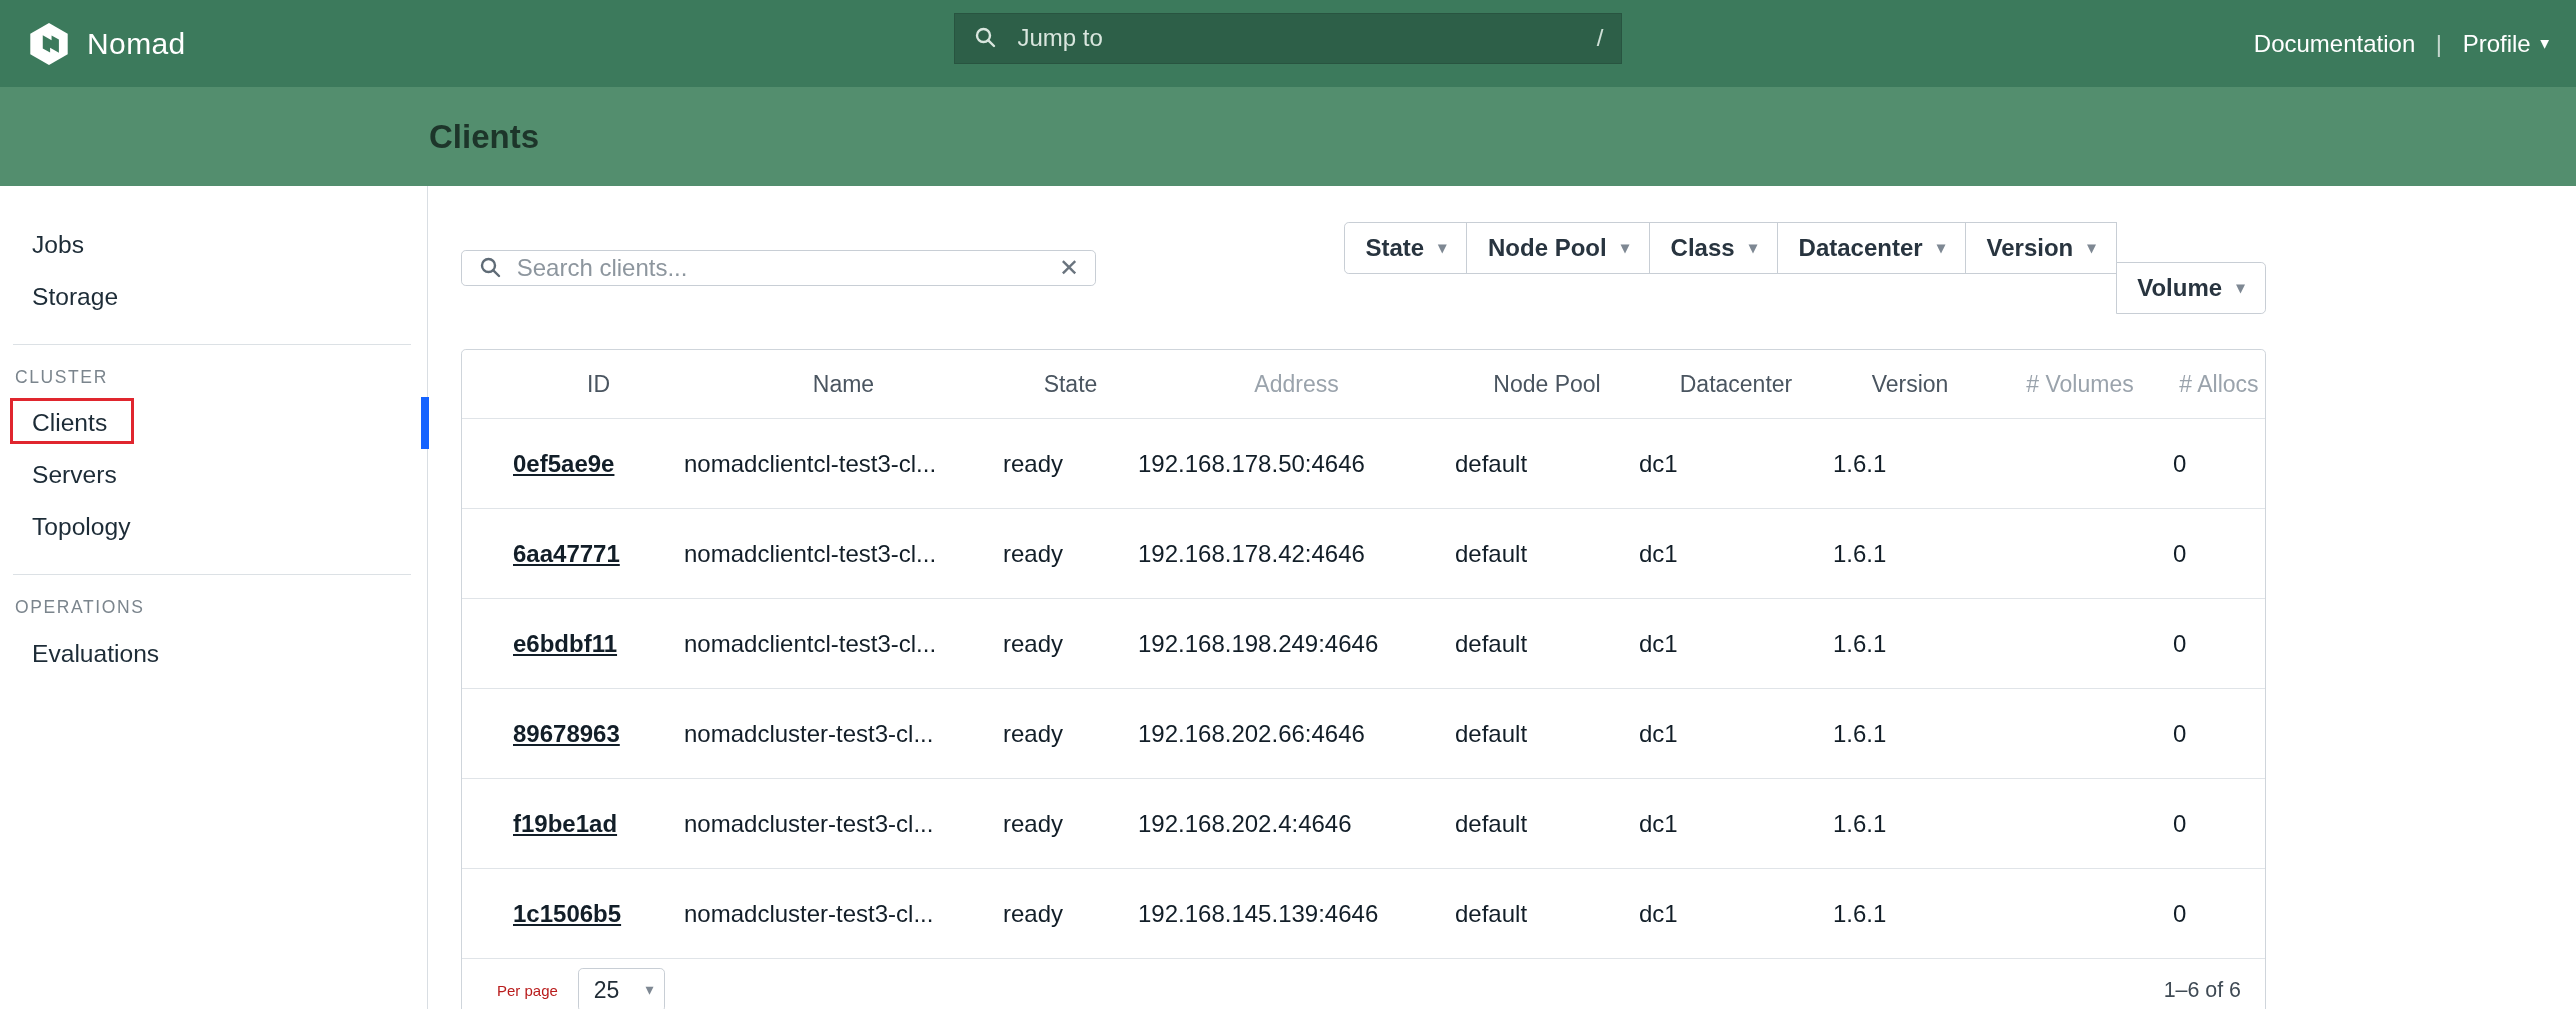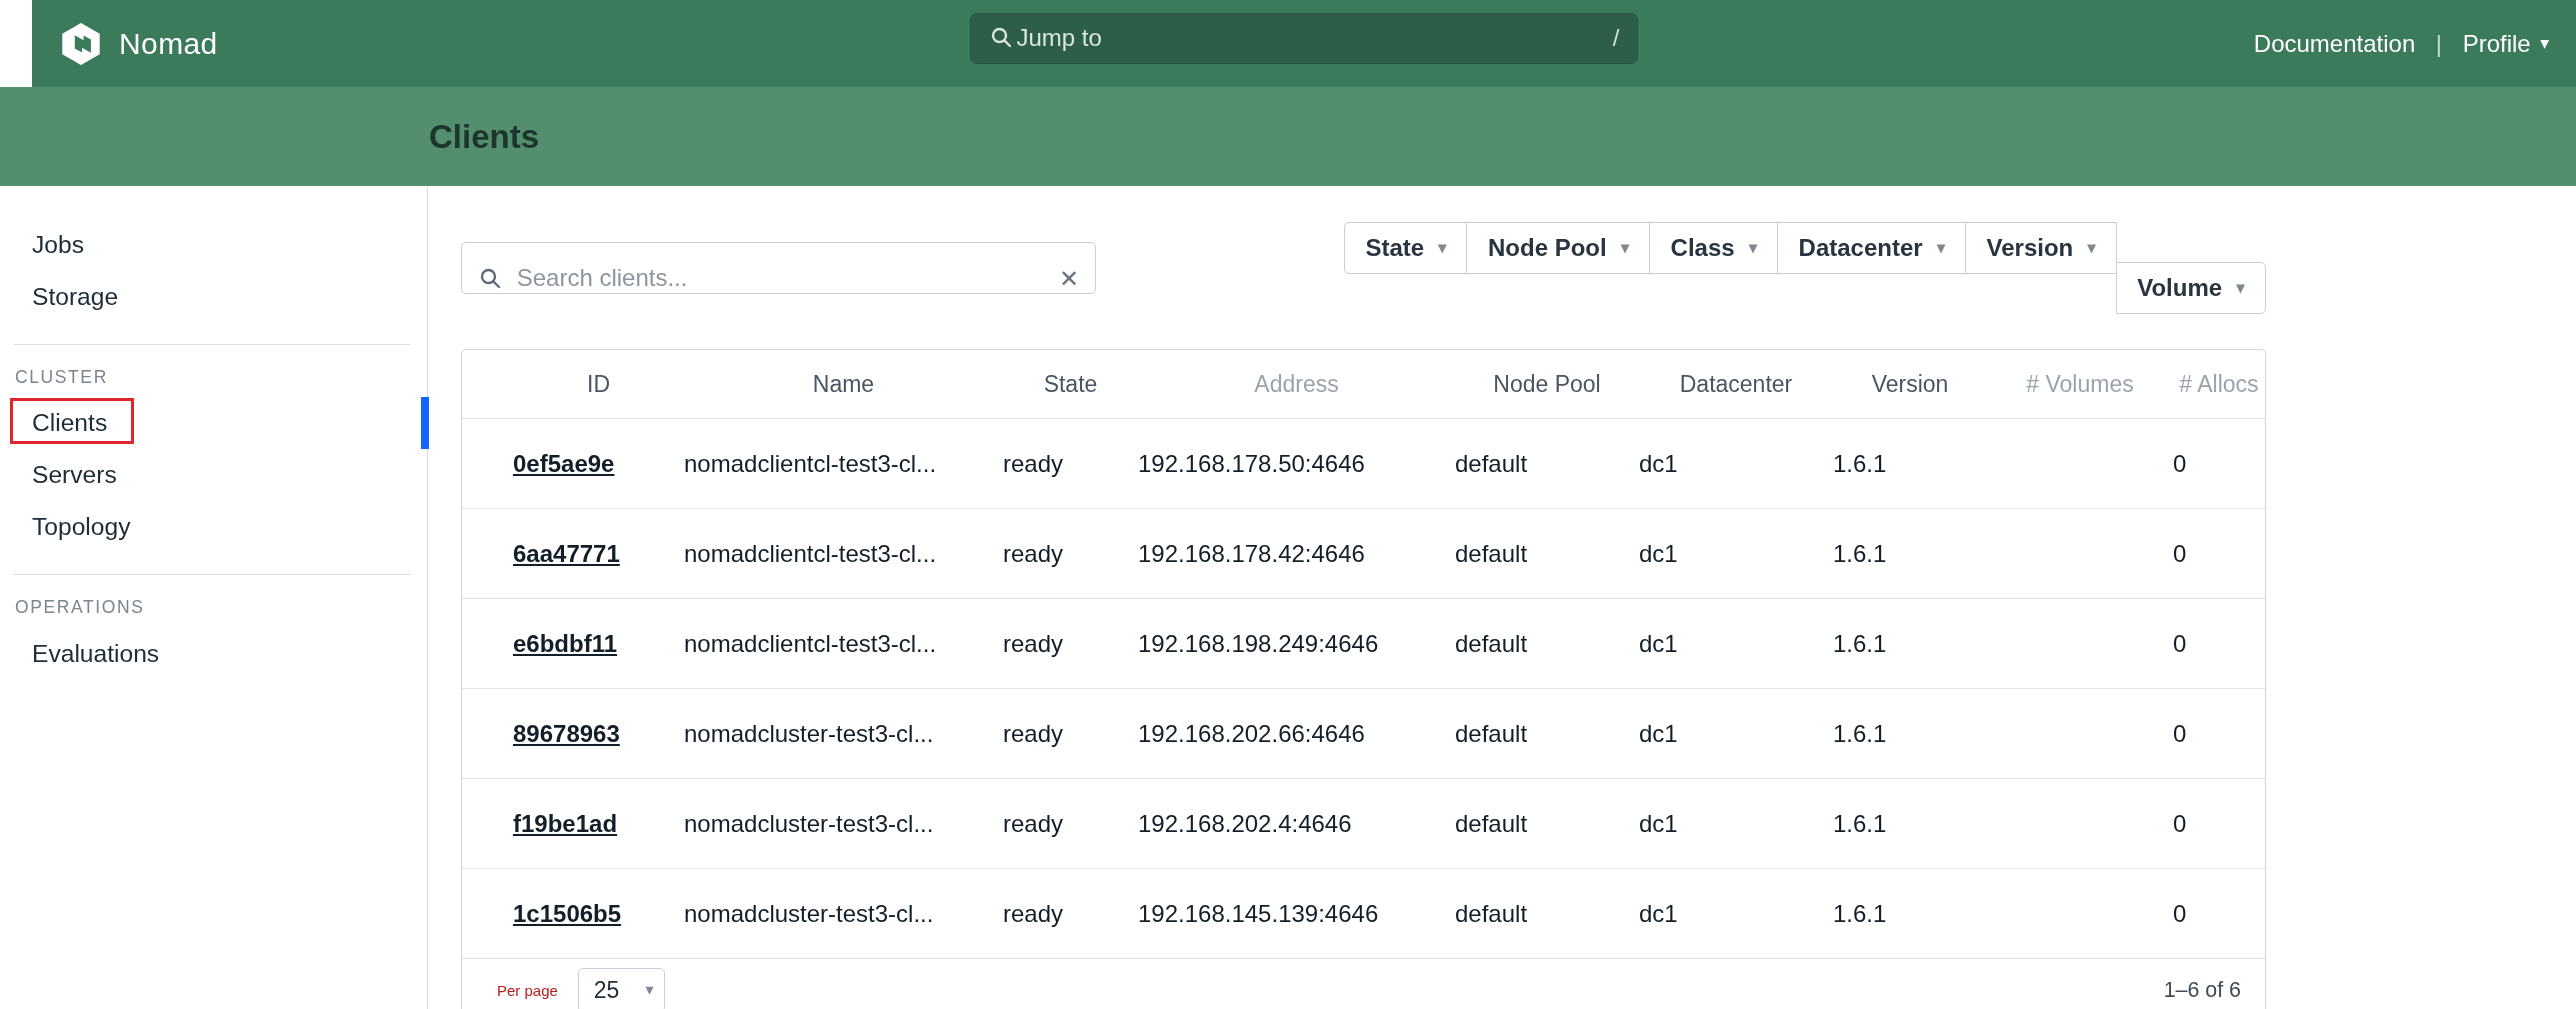--- a/index.html
+++ b/index.html
@@ -1,25 +1,25 @@
 <!DOCTYPE html>
 <html style="font-size:12.7px"><head>
 <meta charset="utf-8">
 <style>
   * { box-sizing: border-box; }
   html, body { margin: 0; padding: 0; background: #fff; }
   body { font-family: "Liberation Sans", sans-serif; width: 2576px; height: 1009px; overflow: hidden; }
   .app { width: 2576px; height: 1009px; display: flex; flex-direction: column; }
 
   
-  .topbar { height: 87px; background: #3c7a5c; display: flex; align-items: center; padding: 0 27px; position: relative; color: #fff; flex-shrink: 0; margin-left: 32px; }
+  .topbar { height: 87px; background: #3c7a5c; display: flex; align-items: center; padding: 0 27px; position: relative; color: #fff; flex-shrink: 0; }
   .brand { display: flex; align-items: center; gap: 16px; cursor: pointer; }
   .brand svg { display: block; }
   .brand-text { font-size: 30px; font-weight: 500; letter-spacing: 0.4px; }
-  .jumpto { position: absolute; left: 50%; transform: translateX(-50%); top: 12.7px; width: 668px; height: 51px; background: #2d5f48; border: 1.6px solid #285440; border-radius: 7px; display: flex; align-items: center; padding: 0 17.5px; gap: 2px; color: #d9e6de; }
+  .jumpto { position: absolute; left: 50%; transform: translateX(-50%); top: 12.7px; width: 668px; height: 51px; background: #2d5f48; border: 1.6px solid #285440; border-radius: 0; display: flex; align-items: center; padding: 0 17.5px; gap: 19px; color: #d9e6de; }
   .jumpto input { flex: 1; background: transparent; border: none; outline: none; font-family: inherit; font-size: 24px; color: #fff; }
   .jumpto input::placeholder { color: #d9e6de; opacity: 1; }
   .jump-slash { font-size: 24px; color: #cfe0d7; }
   .top-links { margin-left: auto; display: flex; align-items: center; gap: 20.6px; font-size: 24px; }
   .top-links a { color: #fff; text-decoration: none; display: flex; align-items: center; gap: 9.5px; cursor: pointer; }
   .top-sep { opacity: .7; font-size: 24px; }
   .caret { font-size: 16px; line-height: 1; }
   .top-links .caret { color: #fff; font-size: 17.5px; }
 
   
@@ -32,21 +32,21 @@
   .side-item { display: block; position: relative; padding: 12px 12px 12px 32px; font-size: 24.6px; color: #1d2c37; text-decoration: none; cursor: pointer; }
   .side-divider { border: none; border-top: 1.6px solid #dce1e5; margin: 20.6px 16px 17.5px 12.7px; }
   .section-label { font-size: 17.5px; letter-spacing: 1.6px; color: #7b858d; padding: 4.8px 0 9.5px 15px; }
   .red-box { position: absolute; left: 9.5px; top: 0.8px; width: 124px; height: 46px; border: 3.2px solid #e0262e; pointer-events: none; }
   .active-bar { position: absolute; right: -1.6px; top: 0; bottom: 0; width: 8px; background: #1563ff; }
 
   .main { flex: 1; padding: 36px 310px 0 33px; min-width: 0; }
 
   
   .toolbar { display: flex; align-items: center; margin-bottom: 35px; }
-  .searchbox { width: 635px; height: 52px; border: 1.6px solid #c8ced5; border-radius: 4.8px; display: flex; align-items: flex-end; padding: 0 16px; gap: 12.7px; color: #5f6b76; background: #fff; }
+  .searchbox { width: 635px; height: 36px; border: 1.6px solid #c8ced5; border-radius: 4.8px; display: flex; align-items: center; padding: 0 16px; gap: 12.7px; color: #5f6b76; background: #fff; }
   .searchbox input { flex: 1; border: none; outline: none; font-family: inherit; font-size: 24px; color: #1d2c37; }
   .searchbox input::placeholder { color: #8d969e; opacity: 1; }
   .clear-x { font-size: 24px; color: #6a747e; cursor: pointer; }
   .filters { margin-left: auto; display: flex; }
   .filter { height: 52px; background: #fff; border: 1.6px solid #c8ced5; margin-left: -1.6px; padding: 0 20.6px; display: flex; align-items: center; gap: 14.3px; font-size: 24px; font-weight: 600; color: #28343f; cursor: pointer; }
   .filter:first-child { border-radius: 4.8px 0 0 4.8px; margin-left: 0; }
   .filter:last-child { border-radius: 0 4.8px 4.8px 0; margin-top: 40px; }
   .filter .caret { color: #7e8893; }
 
   

